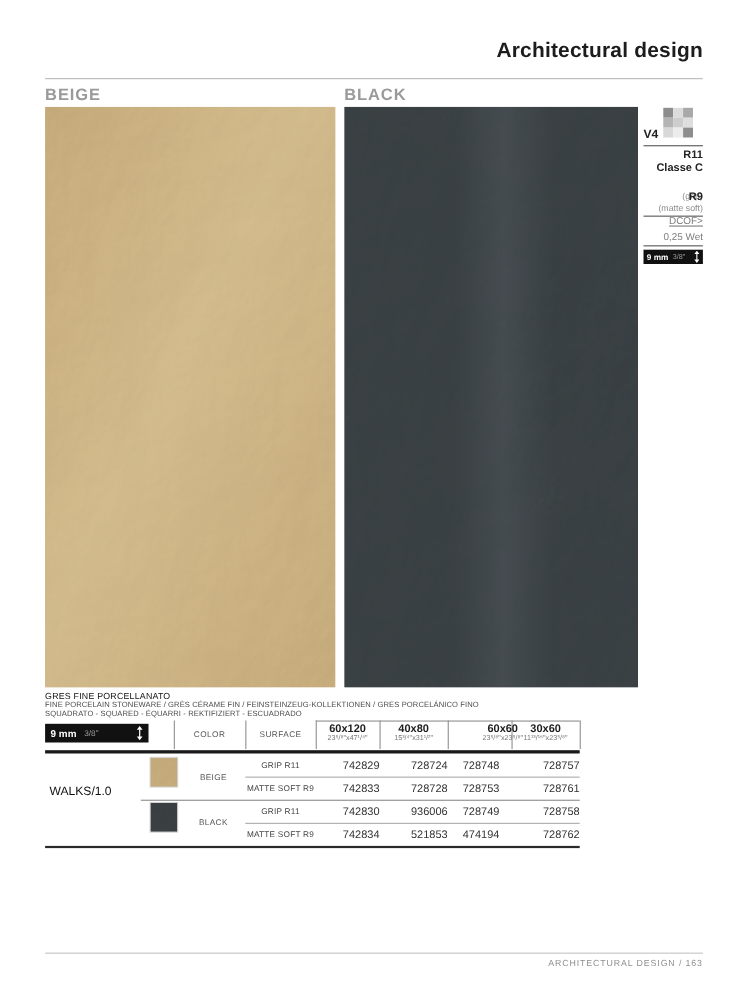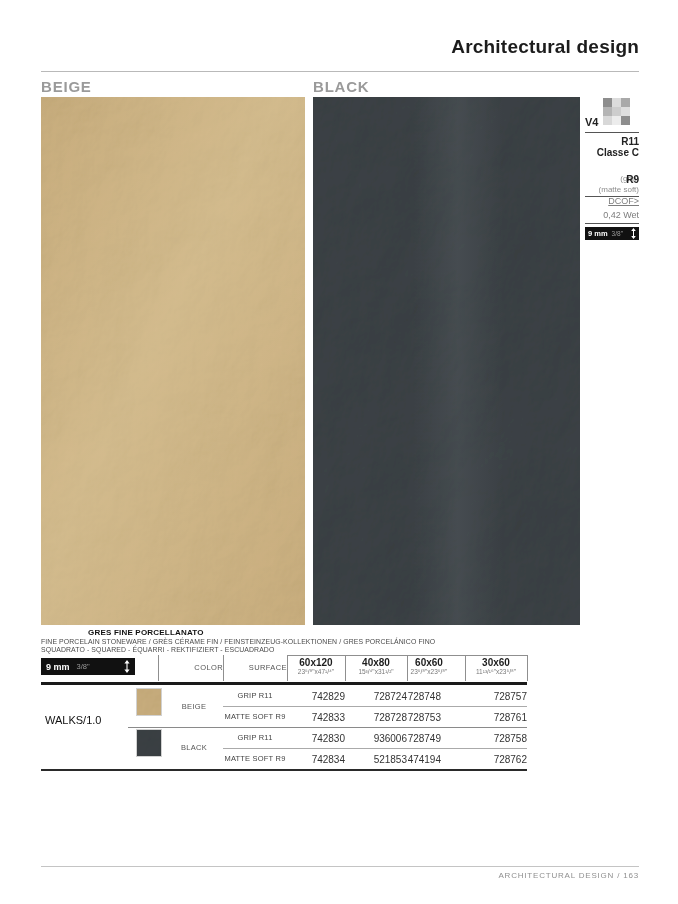--- a/index.html
+++ b/index.html
@@ -38,45 +38,45 @@
   .r9{top:77px;font-size:10px;font-weight:bold;color:#222;}
   .r9-note{top:88px;font-size:8px;color:#8d8d8d;}
   .dcof1{top:99px;font-size:9px;color:#7d7d7d;text-decoration:underline;}
   .dcof2{top:113px;font-size:9px;color:#7d7d7d;}
   .thickness-badge{position:absolute;left:0;top:130px;width:54px;height:13px;background:#111;display:flex;align-items:center;padding:0 3px;box-sizing:border-box;}
   .thickness-badge .mm{color:#fff;font-weight:bold;font-size:7.5px;}
   .thickness-badge .inch{color:#9a9a9a;font-size:6.5px;margin-left:4px;flex:1;}
   .arrow-ico{display:block;}
 
   
-  .desc-title{left:41px;top:628px;font-size:8px;font-weight:bold;color:#111;letter-spacing:.2px;margin-left:47px;}
+  .desc-title{left:41px;top:628px;font-size:8px;font-weight:normal;color:#111;letter-spacing:.2px;}
   .desc-l1{left:41px;top:638px;font-size:6.9px;color:#4a4a4a;letter-spacing:.1px;}
   .desc-l2{left:41px;top:646px;font-size:6.9px;color:#4a4a4a;letter-spacing:.1px;}
 
   
   .tbl-badge{left:41px;top:658px;width:94px;height:17px;background:#111;display:flex;align-items:center;padding:0 5px;box-sizing:border-box;}
   .tbl-badge .mm{color:#fff;font-weight:bold;font-size:9px;}
   .tbl-badge .inch{color:#9a9a9a;font-size:7.5px;margin-left:7px;flex:1;}
   .vsep{position:absolute;top:655px;width:1px;height:26px;background:#8f8f8f;}
   .size-topline{position:absolute;top:655px;left:287px;width:240px;height:1px;background:#8f8f8f;}
-  .col-head{position:absolute;top:663px;font-size:7.5px;color:#555;text-align:right;letter-spacing:.4px;}
+  .col-head{position:absolute;top:663px;font-size:7.5px;color:#555;text-align:center;letter-spacing:.4px;}
   .size-head{position:absolute;top:657px;text-align:center;}
   .size-cm{font-size:10px;font-weight:bold;color:#1d1d1d;line-height:11px;}
   .size-in{font-size:6.5px;color:#777;line-height:8px;}
   .head-rule{left:41px;top:682px;width:486px;height:2.5px;background:#1a1a1a;}
 
   .series-label{left:45px;top:714px;font-size:11px;font-weight:normal;color:#111;}
   .swatch{position:absolute;left:137px;width:24px;height:26px;outline:1px solid rgba(0,0,0,.18);}
   .swatch svg{display:block;}
   .sw-beige{top:689px;} .sw-black{top:730px;}
   .color-cell{position:absolute;left:165px;width:58px;text-align:center;font-size:7.5px;color:#555;letter-spacing:.3px;}
   .color-beige{top:702px;} .color-black{top:743px;}
   .surface-cell{position:absolute;left:223px;width:64px;text-align:center;font-size:7.5px;color:#444;letter-spacing:.2px;}
   .code-cell{position:absolute;font-size:10px;color:#333;text-align:right;}
-  .c0{left:287px;width:58px;} .c1{left:345px;width:62px;} .c2{left:383px;width:58px;} .c3{left:465px;width:62px;}
+  .c0{left:287px;width:58px;} .c1{left:345px;width:62px;} .c2{left:396px;width:58px;} .c3{left:465px;width:62px;}
   .rowy0{top:691px;} .rowy1{top:712px;} .rowy2{top:733px;} .rowy3{top:754px;}
   .row-rule{position:absolute;height:1px;background:#aaa;}
   .rr1{left:223px;top:706px;width:304px;}
   .rr2{left:128px;top:727px;width:399px;background:#8a8a8a;}
   .rr3{left:223px;top:748px;width:304px;}
   .tbl-bottom{left:41px;top:769px;width:486px;height:1.5px;background:#2a2a2a;}
 
   
   .footer-rule{top:866px;left:41px;width:598px;height:1px;background:#c4c4c4;}
   .footer-text{top:871px;right:39px;font-size:8px;color:#8f8f8f;letter-spacing:.8px;}
@@ -150,21 +150,21 @@
   <div class="spec-rule rule1"></div>
   <div class="spec-text r11">
     <div>R11</div>
     <div>Classe C</div>
   </div>
   <div class="spec-text grip-note">(grip)</div>
   <div class="spec-text r9">R9</div>
   <div class="spec-text r9-note">(matte soft)</div>
   <div class="spec-rule rule2"></div>
   <div class="spec-text dcof1">DCOF&gt;</div>
-  <div class="spec-text dcof2">0,42 Wet</div>
+  <div class="spec-text dcof2">0,25 Wet</div>
   <div class="spec-rule rule3"></div>
   <div class="thickness-badge">
     <span class="mm">9 mm</span>
     <span class="inch">3/8"</span>
     <svg class="arrow-ico" width="5" height="11" viewBox="0 0 5 11">
       <path d="M2.5 0 L4.8 3 H0.2 Z M2.5 11 L4.8 8 H0.2 Z" fill="#fff"></path>
       <rect x="2" y="2.5" width="1" height="6" fill="#fff"></rect>
     </svg>
   </div>
 </div>
@@ -192,21 +192,21 @@
 <div class="col-head" style="left:158px;width:65px">COLOR</div>
 <div class="col-head" style="left:223px;width:64px">SURFACE</div>
 <div class="size-head" style="left:287px;width:58px">
   <div class="size-cm">60x120</div>
   <div class="size-in">23⁵/⁸"x47¹/⁴"</div>
 </div>
 <div class="size-head" style="left:345px;width:62px">
   <div class="size-cm">40x80</div>
   <div class="size-in">15³/⁴"x31¹/²"</div>
 </div>
-<div class="size-head" style="left:400px;width:58px">
+<div class="size-head" style="left:428px;width:58px">
   <div class="size-cm">60x60</div>
   <div class="size-in">23⁵/⁸"x23⁵/⁸"</div>
 </div>
 <div class="size-head" style="left:465px;width:62px">
   <div class="size-cm">30x60</div>
   <div class="size-in">11¹³/¹⁶"x23⁵/⁸"</div>
 </div>
 <div class="abs head-rule"></div>
 
 <div class="abs series-label">WALKS/1.0</div>

